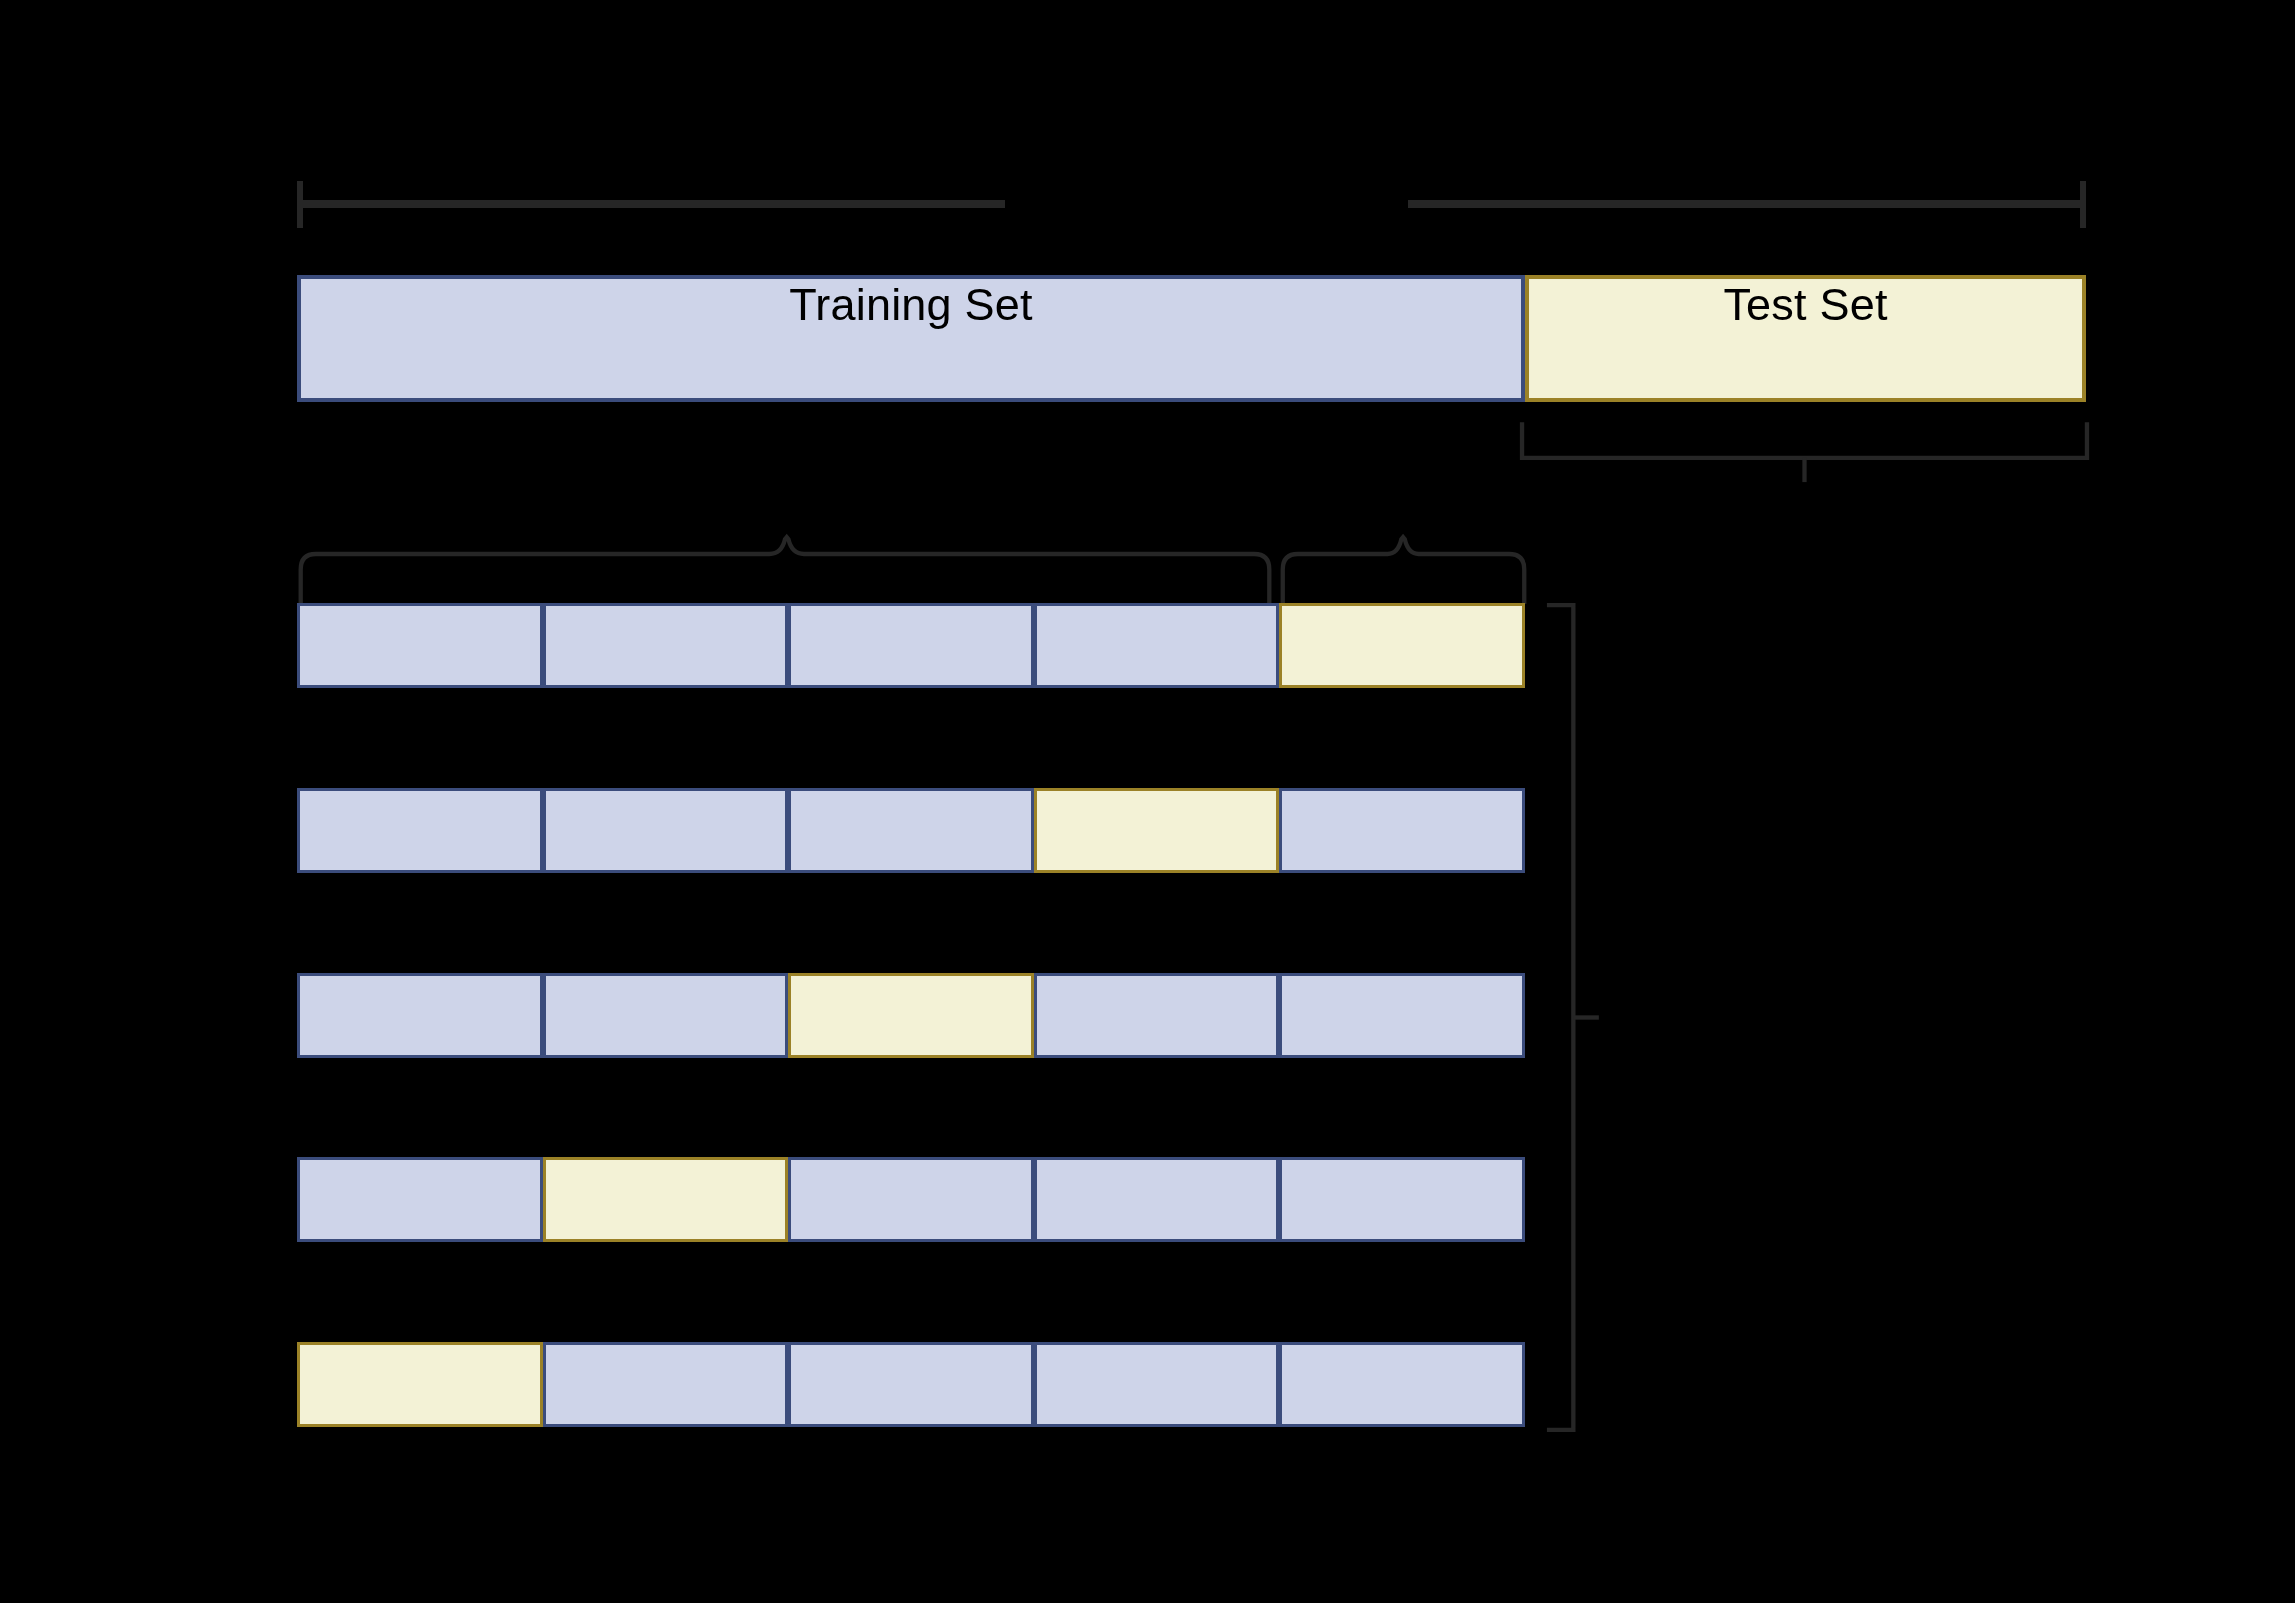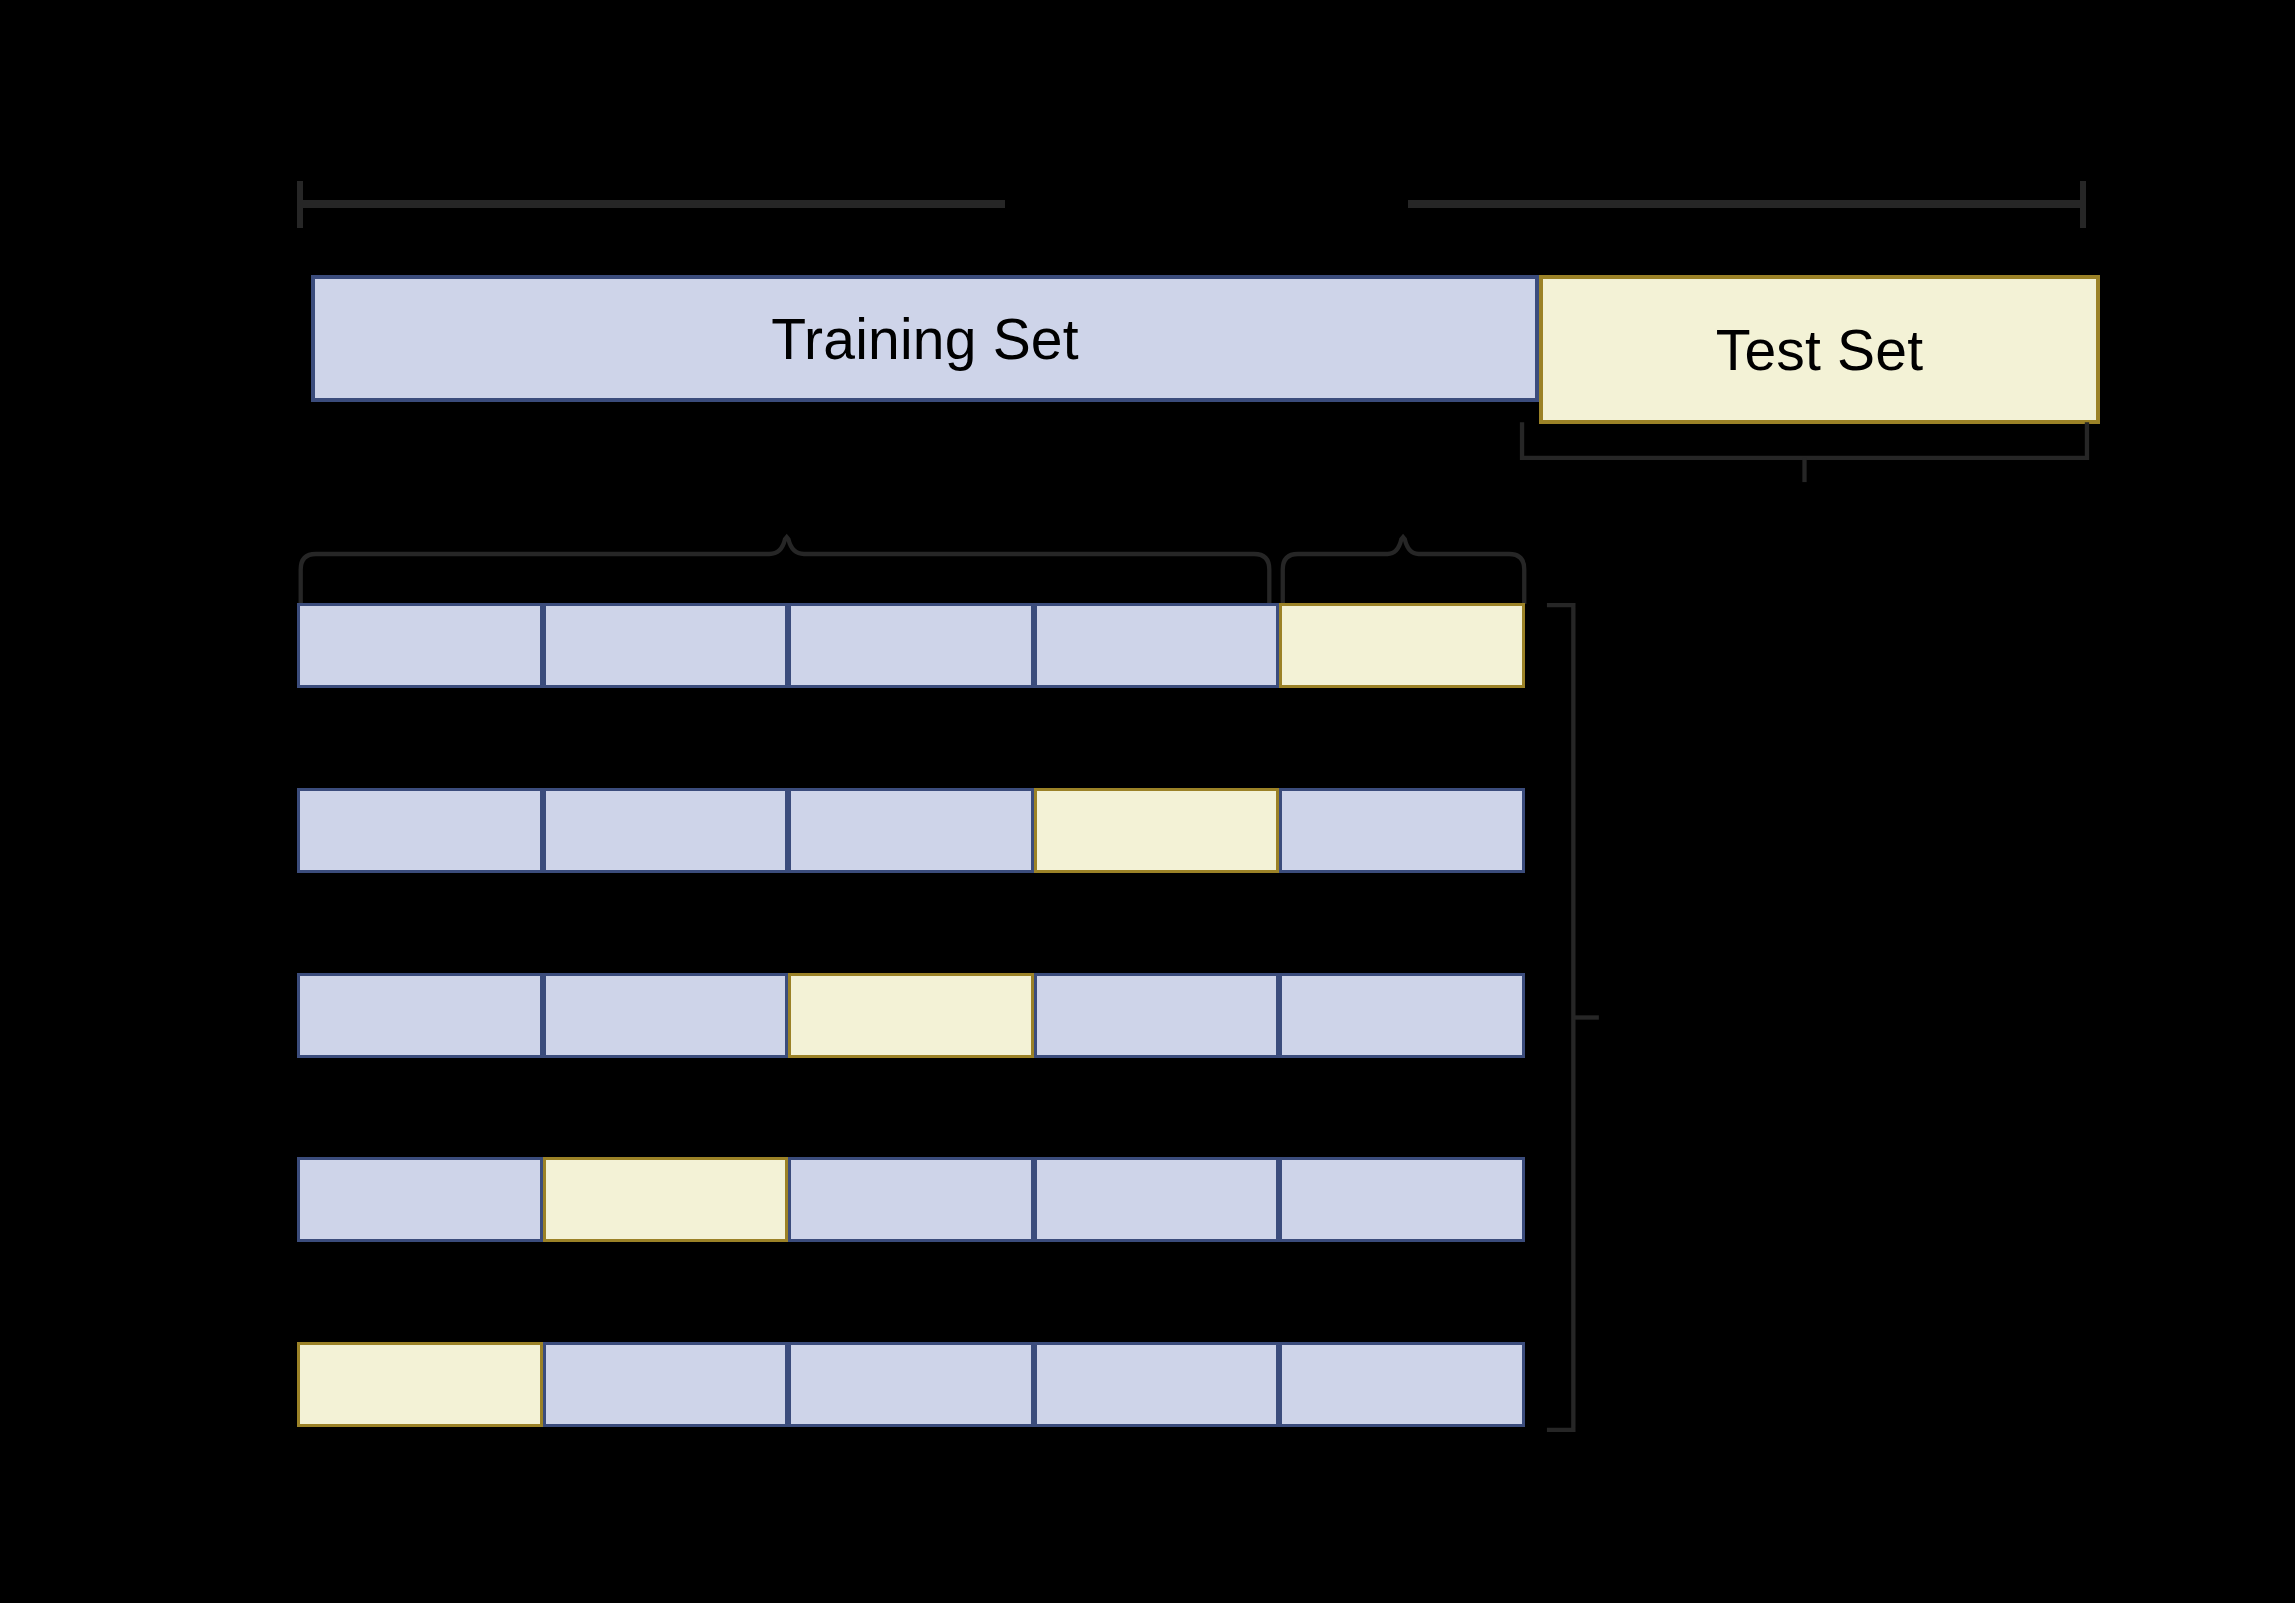--- a/index.html
+++ b/index.html
@@ -26,26 +26,24 @@
   .rule-cap {
     position: absolute;
     background: #262626;
   }
 
   
   .split-bar {
     position: absolute;
     box-sizing: border-box;
     display: flex;
-    align-items: center;
     justify-content: center;
-    font-size: 57px;
+    font-size: 45px;
     color: #000000;
     letter-spacing: 0.2px;
-    margin-left: 14px;
   }
   .seg-train {
     background: #ced4e9;
     border: 4.3px solid #3b4c7c;
   }
   .seg-test {
     background: #f3f2d6;
     border: 4.3px solid #9b8227;
   }
 
@@ -97,21 +95,21 @@
 
   <div class="rule-cap" style="left:297px; top:181px; width:6px; height:47px;"></div>
   <div class="rule-line" style="left:297px; top:200px; width:708px; height:7.8px;"></div>
   <div class="rule-line" style="left:1408px; top:200px; width:678px; height:7.8px;"></div>
   <div class="rule-cap" style="left:2080px; top:181px; width:6px; height:47px;"></div>
   <div class="dark-label center" style="left:1206px; top:178px;"></div>
 
   <div class="split-bar seg-train" style="left:297px; top:275px; width:1228px; height:127px;">
     <span>Training Set</span>
   </div>
-  <div class="split-bar seg-test" style="left:1525px; top:275px; width:561px; height:149px;">
+  <div class="split-bar seg-test" style="left:1525px; top:275px; width:561px; height:127px;">
     <span>Test Set</span>
   </div>
 
   <svg class="bracket-svg" style="left:1519px; top:420px;" width="571" height="69" viewBox="0 0 660 80">
     <path d="M 2.5 2.5 L 2.5 44 L 657.5 44 L 657.5 2.5"></path>
     <path d="M 330 44 L 330 72"></path>
   </svg>
   <div class="dark-label center" style="left:1804px; top:484px;"></div>
 
   <svg class="brace-svg" style="left:297px; top:535px;" width="976" height="69" viewBox="0 0 1128 80">

